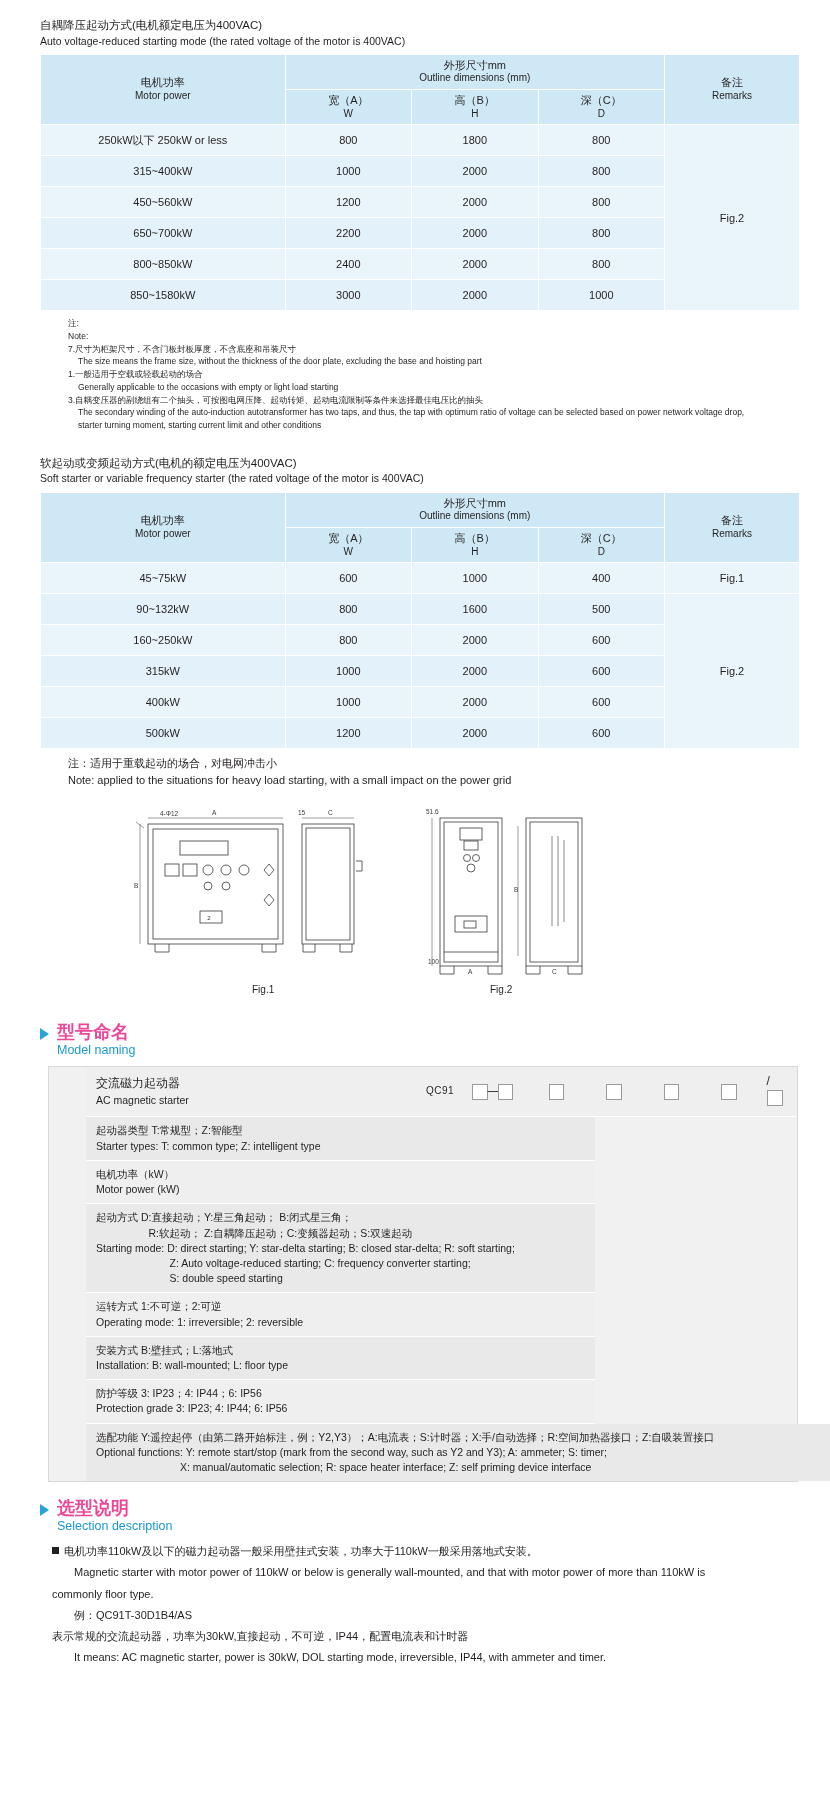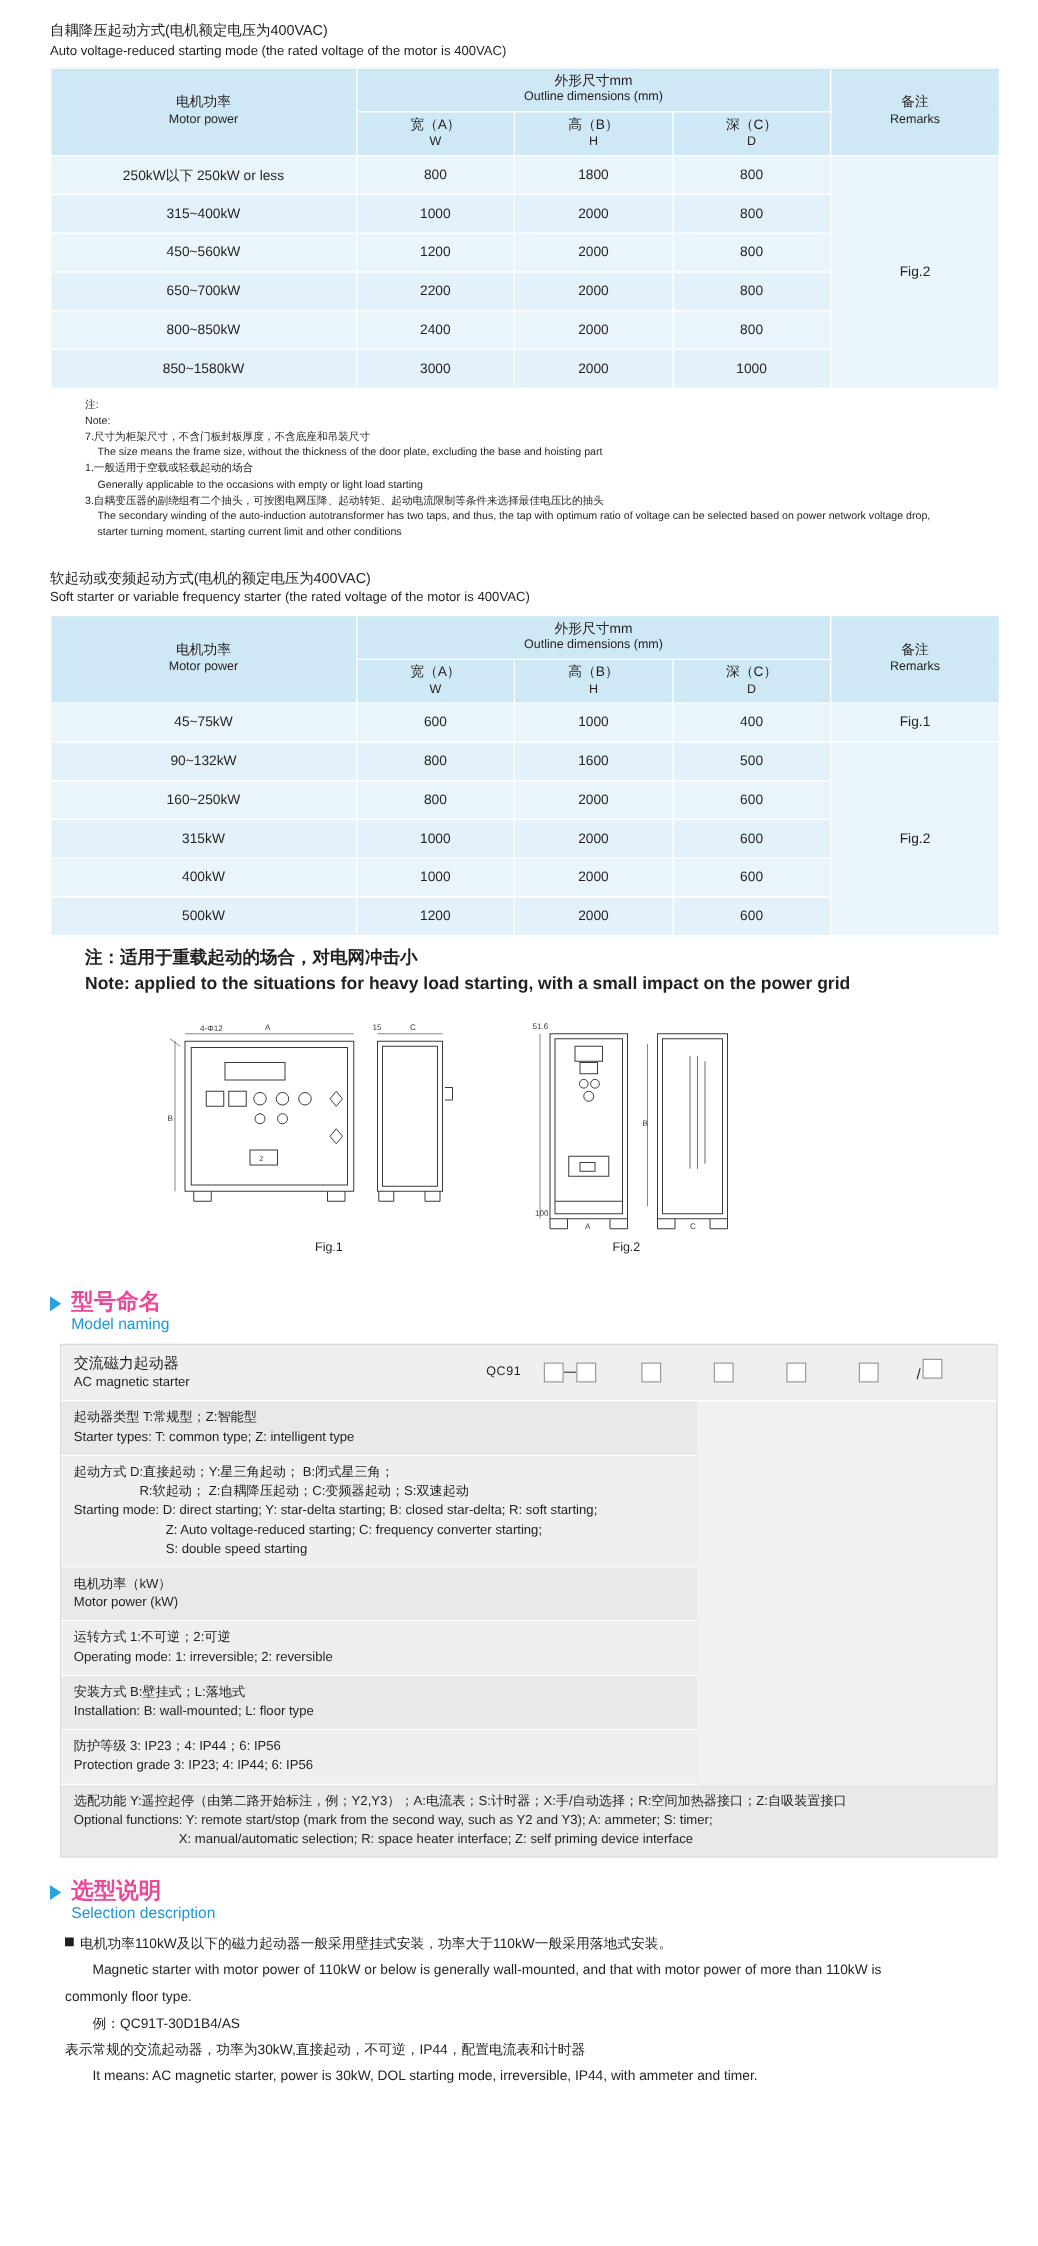--- a/index.html
+++ b/index.html
@@ -54,24 +54,23 @@
   
   .notes {
     font-size: 8.5px;
     line-height: 1.5;
     color: #231f20;
     margin: 6px 0 0 28px;
   }
   .notes .ind { padding-left: 10px; display: block; }
 
   .note-small {
-    font-size: 14px;
+    font-size: 11px;
     line-height: 1.5;
     margin: 6px 0 0 28px;
-    font-weight: bold;
   }
 
   
   .drawings {
     margin: 18px 0 6px 0;
     position: relative;
     height: 200px;
   }
   .figlabel {
     position: absolute;
@@ -114,20 +113,21 @@
     margin-left: 8px;
     margin-right: 2px;
   }
   .naming .row {
     border-bottom: 1px solid #ffffff;
     padding: 6px 10px;
     font-size: 10.5px;
     line-height: 1.45;
     position: relative;
     background: #efefef;
+    margin-left: 37px;
   }
   .naming .row:nth-child(even) { background: #e9e9e9; }
   .naming .row:last-child { border-bottom: none; }
   .naming .row.top {
     display: flex;
     align-items: center;
     background: #efefef;
     min-height: 40px;
   }
   .naming .row .cn { display: block; }
@@ -475,31 +475,31 @@
           <span class="slash">/</span><span class="bx"></span>
         </span>
       </div>
     </div>
 
     <div class="row w1">
       <span class="cn">起动器类型 T:常规型；Z:智能型</span>
       <span class="en">Starter types: T: common type; Z: intelligent type</span>
     </div>
 
+    <div class="row w2">
+      <span class="cn">电机功率（kW）</span>
+      <span class="en">Motor power (kW)</span>
+    </div>
+
     <div class="row w3">
       <span class="cn">起动方式 D:直接起动；Y:星三角起动；  B:闭式星三角；</span>
       <span class="cn">　　　　　R:软起动；    Z:自耦降压起动；C:变频器起动；S:双速起动</span>
       <span class="en">Starting mode: D: direct starting; Y: star-delta starting; B: closed star-delta; R: soft starting;</span>
       <span class="en">　　　　　　　Z: Auto voltage-reduced starting; C: frequency converter starting;</span>
       <span class="en">　　　　　　　S: double speed starting</span>
-    </div>
-
-    <div class="row w2">
-      <span class="cn">电机功率（kW）</span>
-      <span class="en">Motor power (kW)</span>
     </div>
 
     <div class="row w4">
       <span class="cn">运转方式 1:不可逆；2:可逆</span>
       <span class="en">Operating mode: 1: irreversible; 2: reversible</span>
     </div>
 
     <div class="row w5">
       <span class="cn">安装方式 B:壁挂式；L:落地式</span>
       <span class="en">Installation: B: wall-mounted; L: floor type</span>

